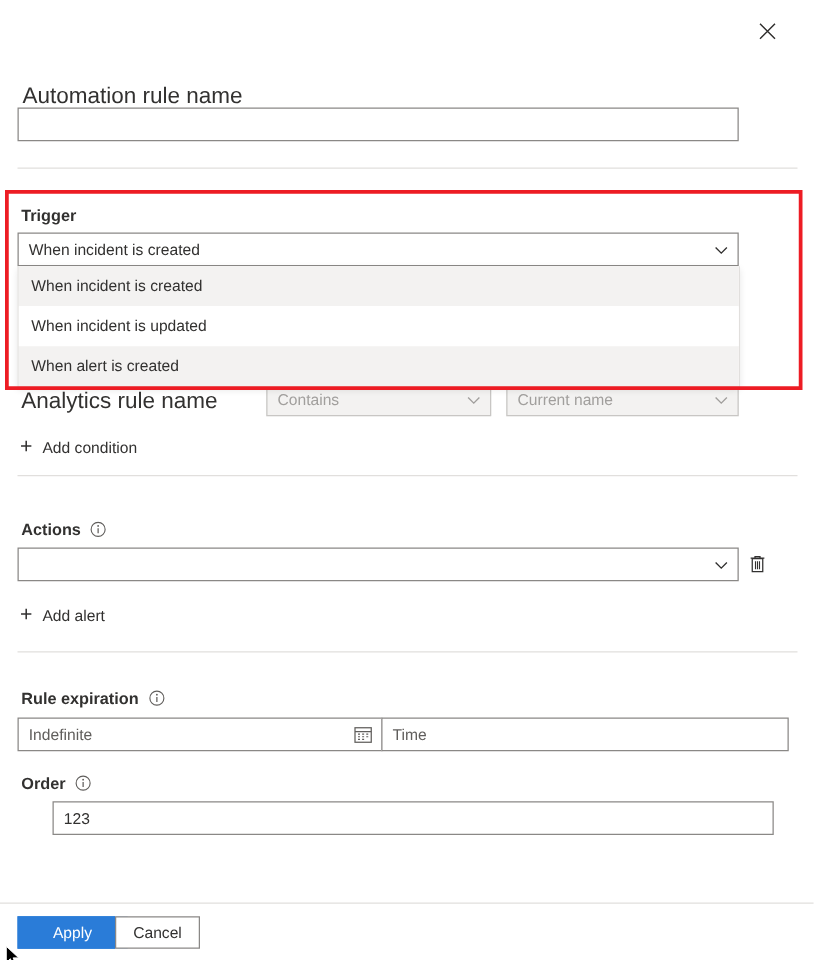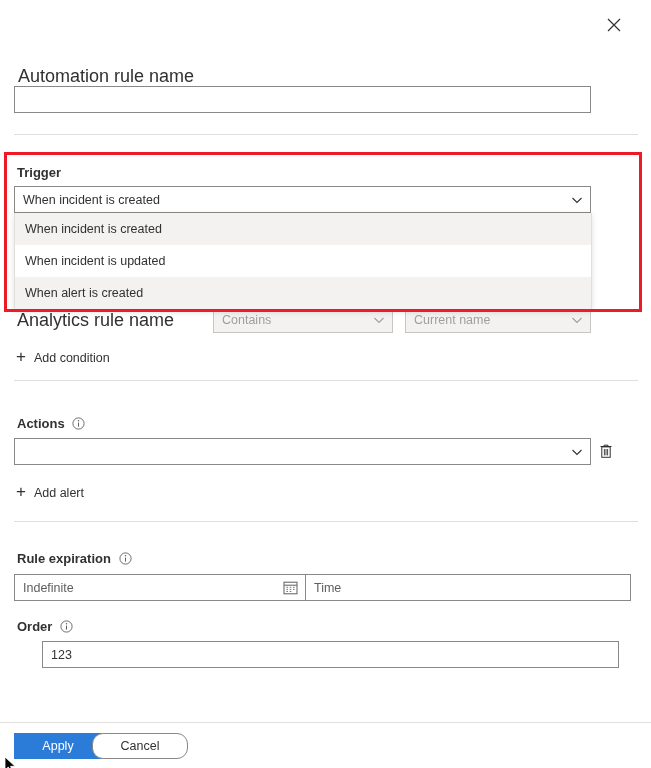--- a/index.html
+++ b/index.html
@@ -341,21 +341,21 @@
       </svg>
     </span>
   </div>
 
   <input class="txt-input" style="left: 14px; top: 641px; width: 577px; margin-left: 28px;" type="text" value="123">
 
   <div class="footer-divider" style="top:722px;"></div>
 
   <div class="btn btn-primary" style="left:14px; top:733px; width:88px;">Apply</div>
 
-  <div class="btn btn-secondary" style="left:92px; top:733px; width:96px;border-radius:11px;">Cancel</div>
+  <div class="btn btn-secondary" style="left:92px; top:733px; width:68px;">Cancel</div>
 
   <div class="cursor-art">
     <svg width="14" height="18" viewBox="0 0 14 18" aria-hidden="true">
       <path d="M1 0 L1 13 L4.3 10 L6.4 15 L8.6 14.1 L6.5 9.3 L11 9.3 Z" fill="#000000" stroke="#ffffff" stroke-width="0.8"></path>
     </svg>
   </div>
 
 </div>
 
 </body></html>

